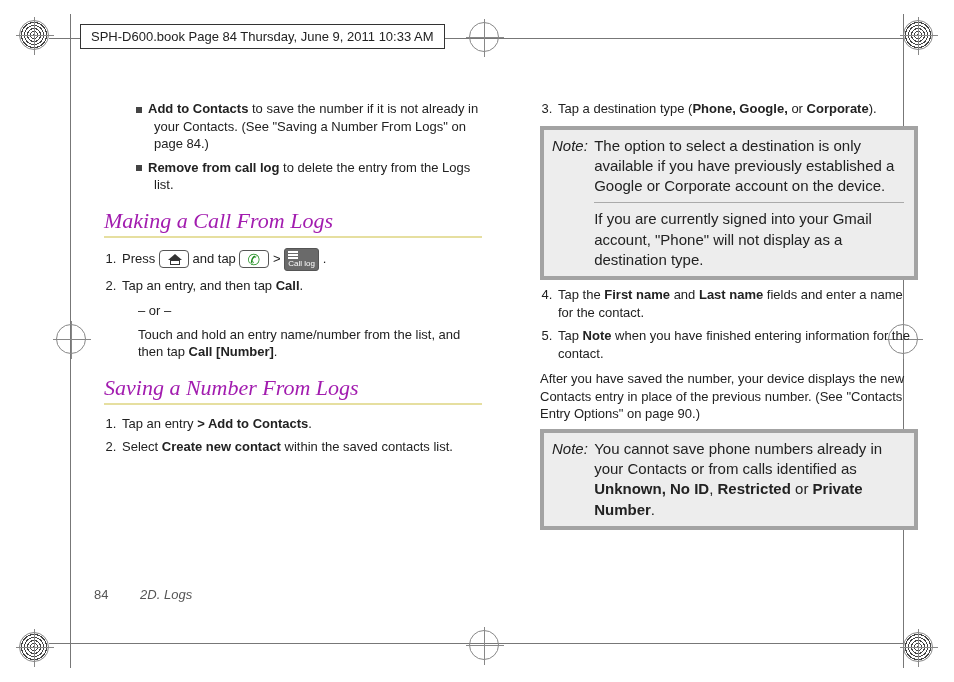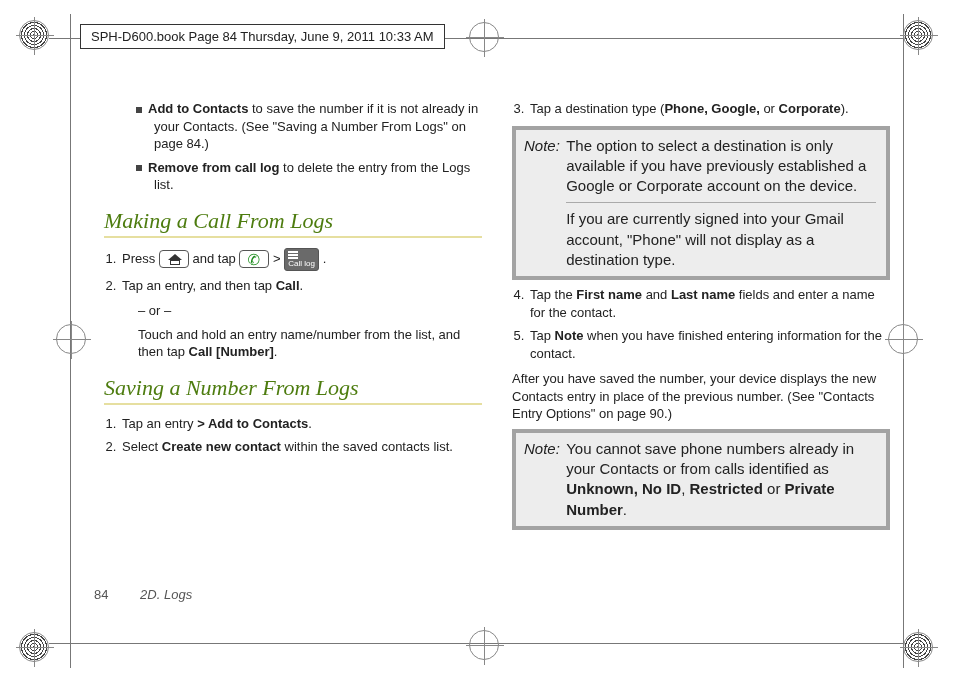--- a/index.html
+++ b/index.html
@@ -45,32 +45,32 @@
     border: 1px solid #333;
     padding: 4px 10px;
     font-size: 13px;
     background: #fff;
   }
   .content {
     position: absolute;
     left: 90px; top: 100px;
     width: 832px;
     display: flex;
-    gap: 16px;
+    gap: 44px;
   }
   .col { width: 392px; }
   .squarebullet {
     display: inline-block; width: 6px; height: 6px; background:#444; margin-right:6px; vertical-align: middle;
   }
   .bullet-row { margin-left: 46px; margin-bottom: 6px; text-indent: -18px; padding-left: 18px; line-height: 1.35; }
   h2.section {
     font-family: Georgia, "Times New Roman", serif;
     font-style: italic;
     font-weight: 400;
-    color: #4d7c0f;
+    color: #a21caf;
     font-size: 22px;
     margin: 14px 0 2px 14px;
   }
   .section-rule { height: 2px; background: #e6dfa0; margin: 2px 0 10px 14px; }
   ol.steps { margin: 0 0 8px 30px; padding: 0; }
   ol.steps li { margin-bottom: 6px; line-height: 1.35; padding-left: 2px; }
   .substep { margin-left: 48px; margin-bottom:6px; line-height:1.35; }
   .note-box {
     border: 4px solid #a3a3a3;
     background: #ededed;

